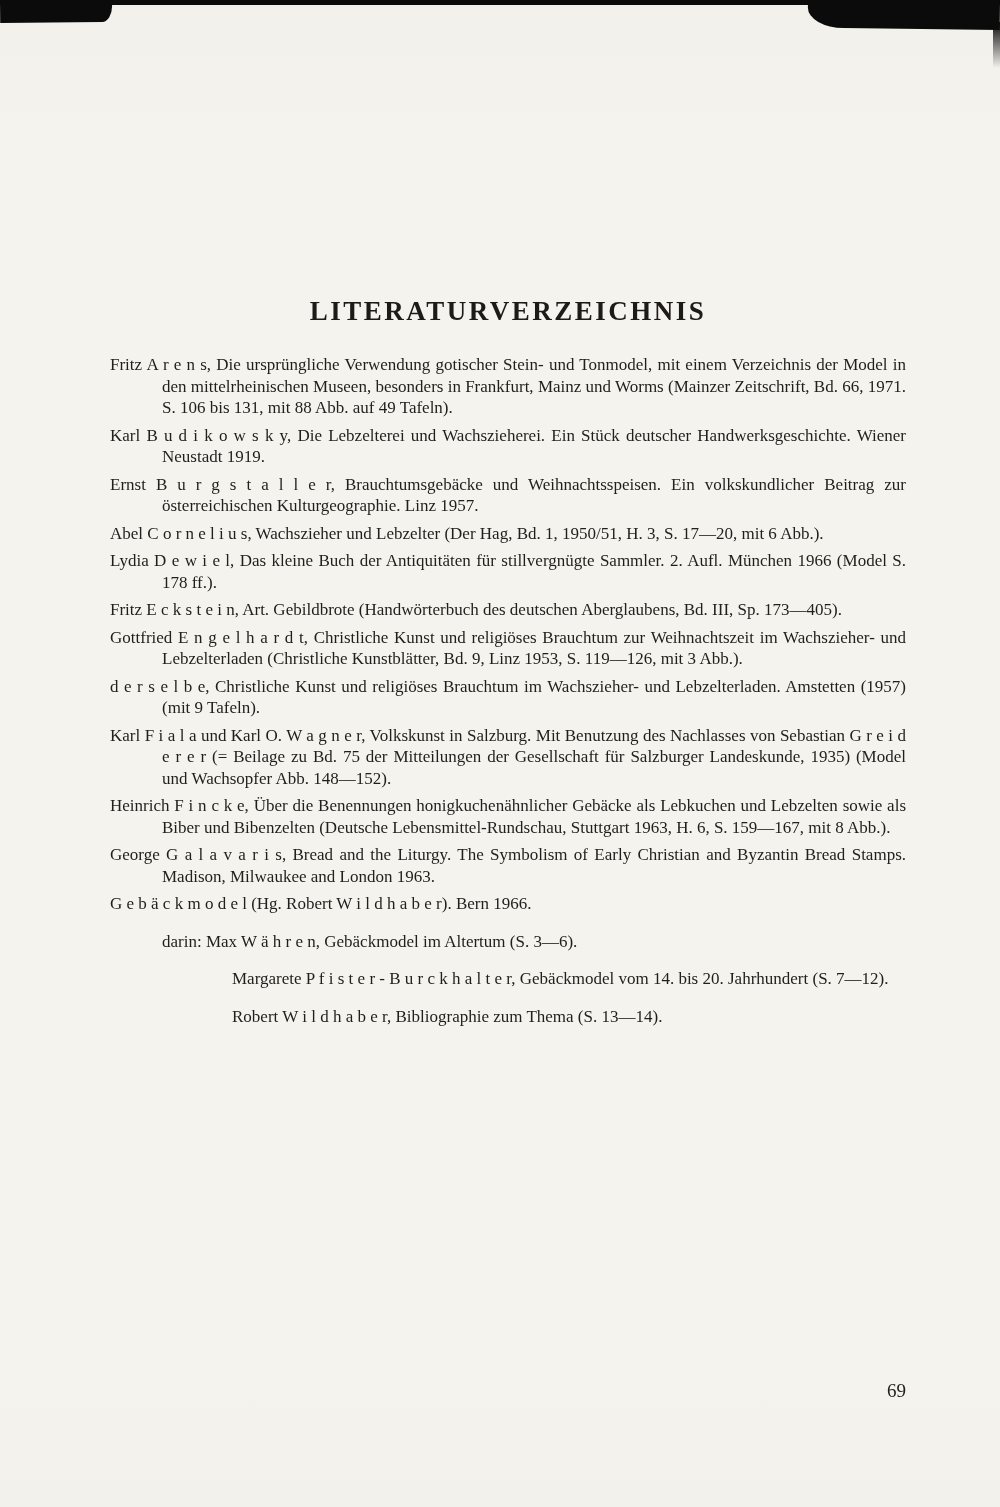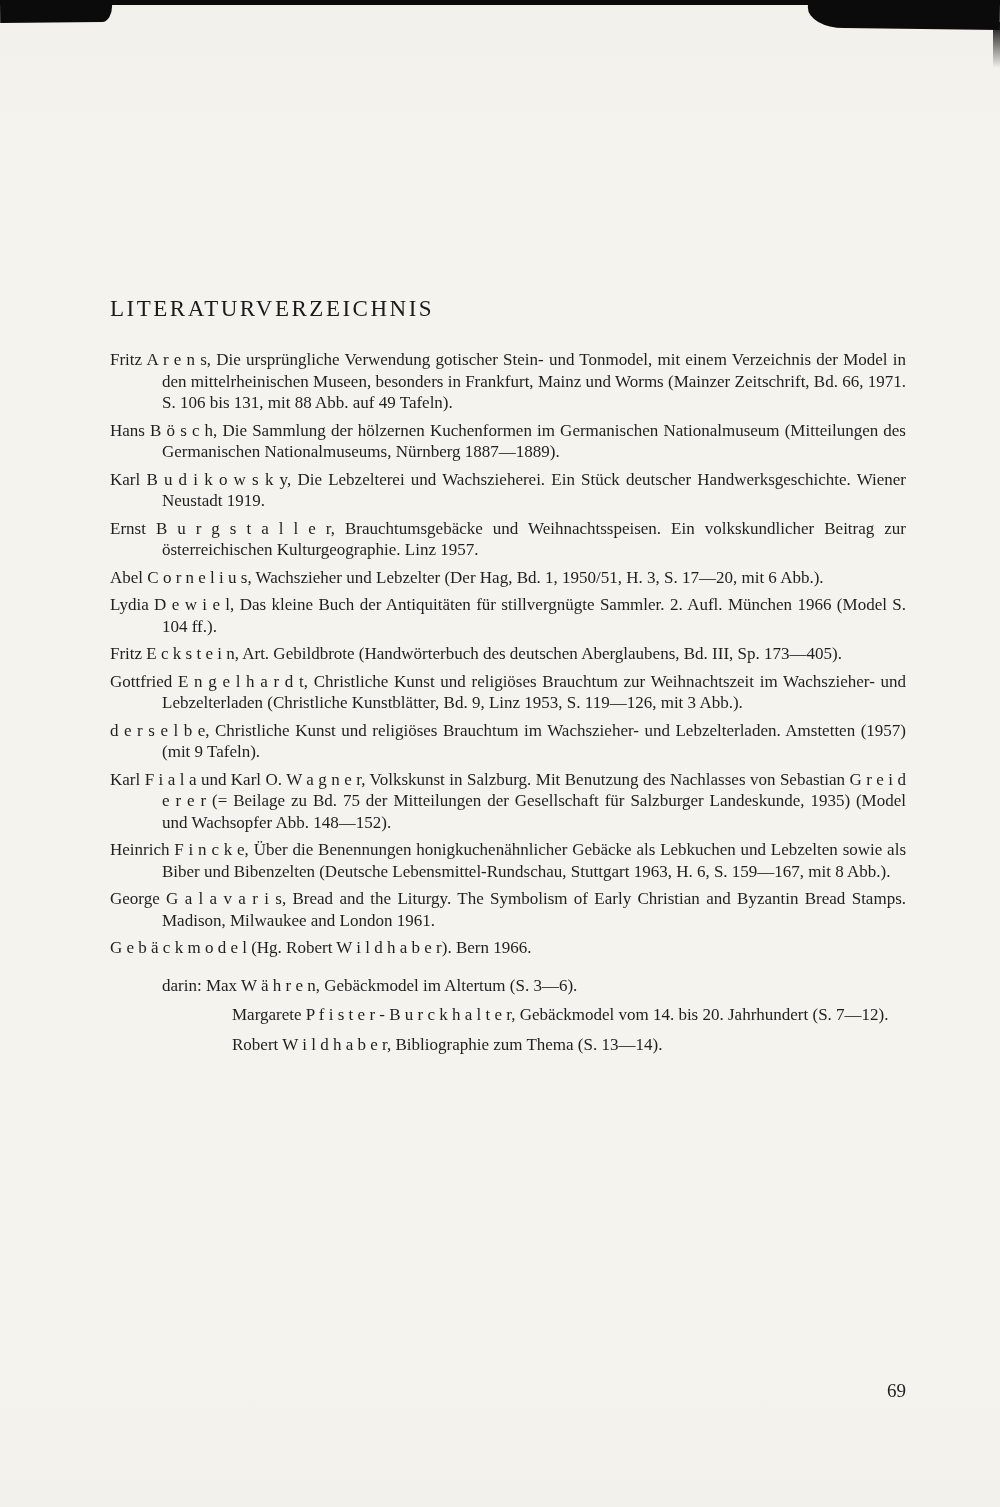--- a/index.html
+++ b/index.html
@@ -49,23 +49,24 @@
     width: 7px; height: 46px;
     background: linear-gradient(180deg, #0b0b0b, rgba(11,11,11,0));
   }
   .content {
     position: absolute;
     top: 296px;
     left: 110px;
     width: 796px;
   }
   .title {
-    font-size: 23px;
-    font-weight: 400;
+    font-size: 27px;
+    font-weight: 700;
     letter-spacing: 2.5px;
+    text-align: center;
     margin: 0 0 27px 0;
     color: #1d1a17;
   }
   .bibliography { }
   .entry {
     font-size: 17px;
     line-height: 21.5px;
     text-align: justify;
     margin: 0;
   }
@@ -76,21 +77,21 @@
   }
   .bibliography .entry:first-child { margin-top: 0; }
   .indent-1 {
     padding-left: 52px;
     text-indent: 0;
     margin-top: 16px;
   }
   .indent-2 {
     padding-left: 122px;
     text-indent: 0;
-    margin-top: 8px;
+    margin-top: 16px;
     font-family: Liberation Serif, serif;
   }
   .page-number {
     position: absolute;
     top: 1380px;
     right: 94px;
     font-size: 19px;
     color: #211e1b;
   }
 </style>
@@ -100,31 +101,30 @@
 <div class="page">
   <div class="scan-top-bar"></div>
   <div class="scan-corner-left"></div>
   <div class="scan-corner-right"></div>
   <div class="scan-right-smudge"></div>
 
   <div class="content">
     <h1 class="title">LITERATURVERZEICHNIS</h1>
     <div class="bibliography">
         <p class="entry indent-0">Fritz A r e n s, Die ursprüngliche Verwendung gotischer Stein- und Tonmodel, mit einem Verzeichnis der Model in den mittelrheinischen Museen, besonders in Frankfurt, Mainz und Worms (Mainzer Zeitschrift, Bd. 66, 1971. S. 106 bis 131, mit 88 Abb. auf 49 Tafeln).</p>
-        <p class="entry indent-0">Hans B ö s c h, Die Sammlung der hölzernen Kuchenformen im Germanischen Nationalmuseum (Mitteilungen des Germanischen Nationalmuseums, Nürnberg 1887—1889).</p>
         <p class="entry indent-0">Karl B u d i k o w s k y, Die Lebzelterei und Wachszieherei. Ein Stück deutscher Handwerksgeschichte. Wiener Neustadt 1919.</p>
         <p class="entry indent-0">Ernst B u r g s t a l l e r, Brauchtumsgebäcke und Weihnachtsspeisen. Ein volkskundlicher Beitrag zur österreichischen Kulturgeographie. Linz 1957.</p>
         <p class="entry indent-0">Abel C o r n e l i u s, Wachszieher und Lebzelter (Der Hag, Bd. 1, 1950/51, H. 3, S. 17—20, mit 6 Abb.).</p>
-        <p class="entry indent-0">Lydia D e w i e l, Das kleine Buch der Antiquitäten für stillvergnügte Sammler. 2. Aufl. München 1966 (Model S. 104 ff.).</p>
+        <p class="entry indent-0">Lydia D e w i e l, Das kleine Buch der Antiquitäten für stillvergnügte Sammler. 2. Aufl. München 1966 (Model S. 178 ff.).</p>
         <p class="entry indent-0">Fritz E c k s t e i n, Art. Gebildbrote (Handwörterbuch des deutschen Aberglaubens, Bd. III, Sp. 173—405).</p>
         <p class="entry indent-0">Gottfried E n g e l h a r d t, Christliche Kunst und religiöses Brauchtum zur Weihnachtszeit im Wachszieher- und Lebzelterladen (Christliche Kunstblätter, Bd. 9, Linz 1953, S. 119—126, mit 3 Abb.).</p>
         <p class="entry indent-0">d e r s e l b e, Christliche Kunst und religiöses Brauchtum im Wachszieher- und Lebzelterladen. Amstetten (1957) (mit 9 Tafeln).</p>
         <p class="entry indent-0">Karl F i a l a und Karl O. W a g n e r, Volkskunst in Salzburg. Mit Benutzung des Nachlasses von Sebastian G r e i d e r e r (= Beilage zu Bd. 75 der Mitteilungen der Gesellschaft für Salzburger Landeskunde, 1935) (Model und Wachsopfer Abb. 148—152).</p>
         <p class="entry indent-0">Heinrich F i n c k e, Über die Benennungen honigkuchenähnlicher Gebäcke als Lebkuchen und Lebzelten sowie als Biber und Bibenzelten (Deutsche Lebensmittel-Rundschau, Stuttgart 1963, H. 6, S. 159—167, mit 8 Abb.).</p>
-        <p class="entry indent-0">George G a l a v a r i s, Bread and the Liturgy. The Symbolism of Early Christian and Byzantin Bread Stamps. Madison, Milwaukee and London 1961.</p>
+        <p class="entry indent-0">George G a l a v a r i s, Bread and the Liturgy. The Symbolism of Early Christian and Byzantin Bread Stamps. Madison, Milwaukee and London 1963.</p>
         <p class="entry indent-0">G e b ä c k m o d e l (Hg. Robert W i l d h a b e r). Bern 1966.</p>
         <p class="entry indent-1">darin: Max W ä h r e n, Gebäckmodel im Altertum (S. 3—6).</p>
         <p class="entry indent-2">Margarete P f i s t e r - B u r c k h a l t e r, Gebäckmodel vom 14. bis 20. Jahrhundert (S. 7—12).</p>
         <p class="entry indent-2">Robert W i l d h a b e r, Bibliographie zum Thema (S. 13—14).</p>
       </div>
   </div>
 
   <div class="page-number">69</div>
 </div>
 

